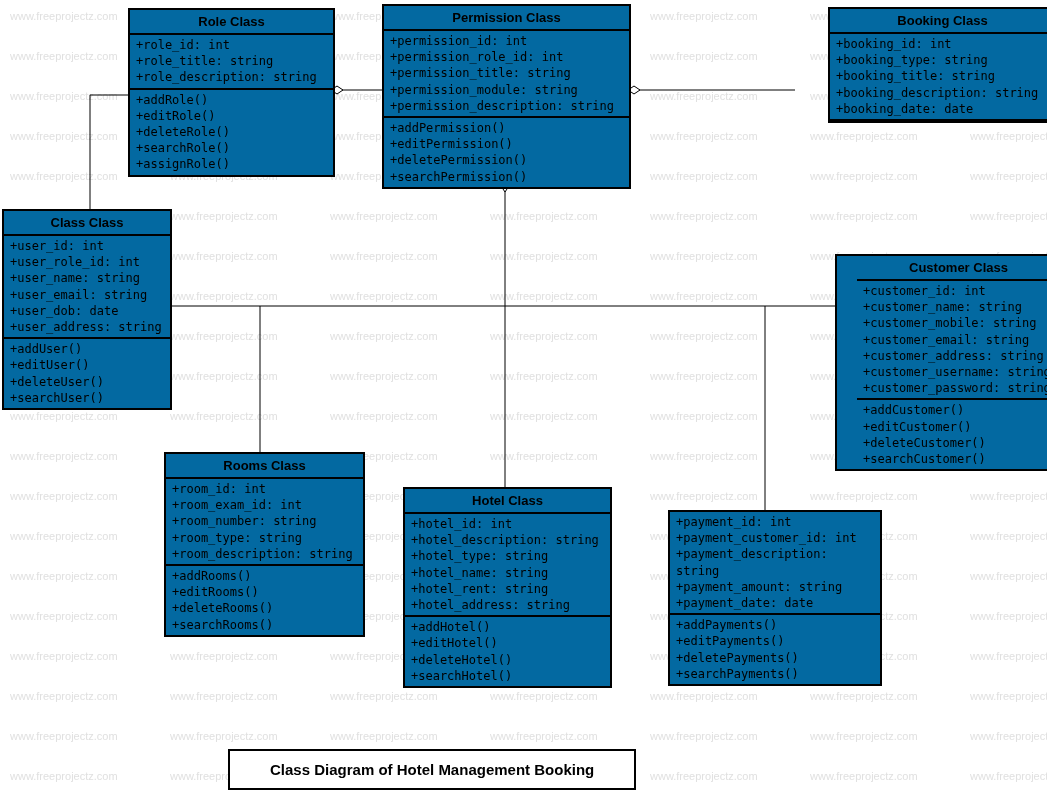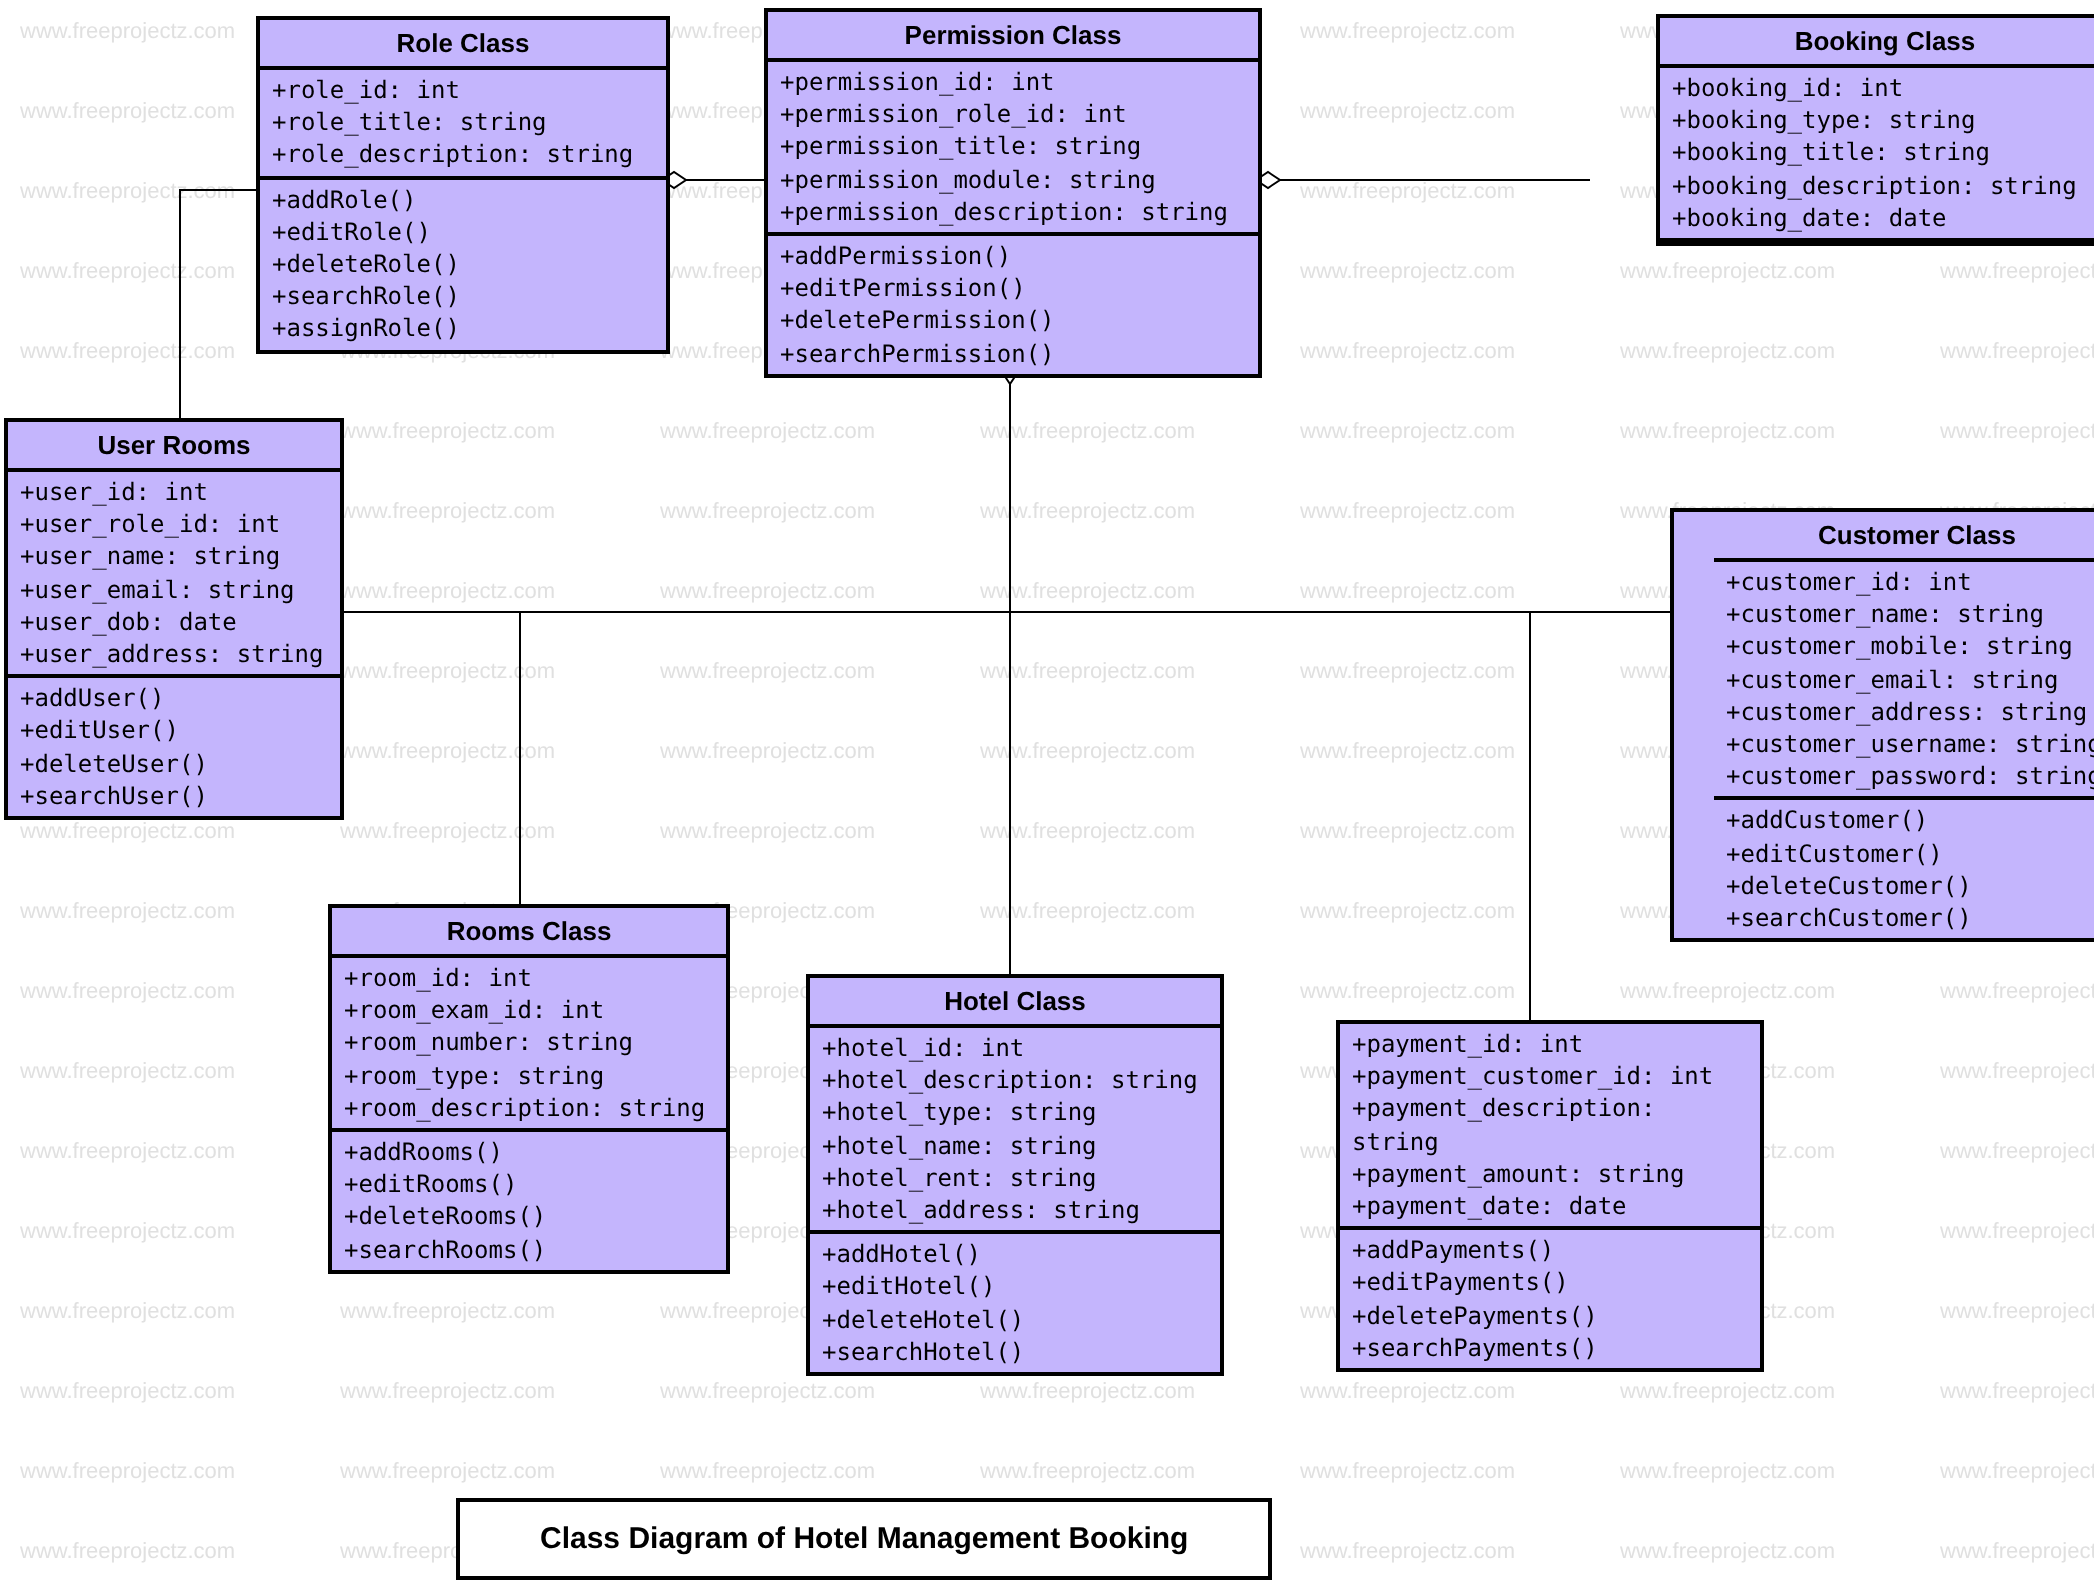--- a/index.html
+++ b/index.html
@@ -17,21 +17,21 @@
   .watermark {
     position: absolute;
     color: #e0e0e0;
     font-size: 11px;
     pointer-events: none;
     white-space: nowrap;
   }
   .class-box {
     position: absolute;
     border: 2px solid #000;
-    background: #c4b5fd;
+    background: #0369a1;
   }
   .class-title {
     font-weight: bold;
     text-align: center;
     padding: 4px 8px;
     border-bottom: 2px solid #000;
   }
   .class-attrs, .class-methods {
     padding: 2px 6px;
     font-family: monospace;
@@ -251,21 +251,21 @@
     <div class="class-attrs">+permission_id: int<br>+permission_role_id: int<br>+permission_title: string<br>+permission_module: string<br>+permission_description: string</div>
     <div class="class-methods">+addPermission()<br>+editPermission()<br>+deletePermission()<br>+searchPermission()</div>
   </div>
 
   <div class="class-box" style="left:828px; top:7px; width:225px;">
     <div class="class-title">Booking Class</div>
     <div class="class-attrs">+booking_id: int<br>+booking_type: string<br>+booking_title: string<br>+booking_description: string<br>+booking_date: date</div>
   </div>
 
   <div class="class-box" style="left:2px; top:209px; width:166px;">
-    <div class="class-title">User Rooms</div>
+    <div class="class-title">Class Class</div>
     <div class="class-attrs">+user_id: int<br>+user_role_id: int<br>+user_name: string<br>+user_email: string<br>+user_dob: date<br>+user_address: string</div>
     <div class="class-methods">+addUser()<br>+editUser()<br>+deleteUser()<br>+searchUser()</div>
   </div>
 
   <div class="class-box" style="left:835px; top:254px; width:203px;padding-left:20px;">
     <div class="class-title">Customer Class</div>
     <div class="class-attrs">+customer_id: int<br>+customer_name: string<br>+customer_mobile: string<br>+customer_email: string<br>+customer_address: string<br>+customer_username: string<br>+customer_password: string</div>
     <div class="class-methods">+addCustomer()<br>+editCustomer()<br>+deleteCustomer()<br>+searchCustomer()</div>
   </div>
 

